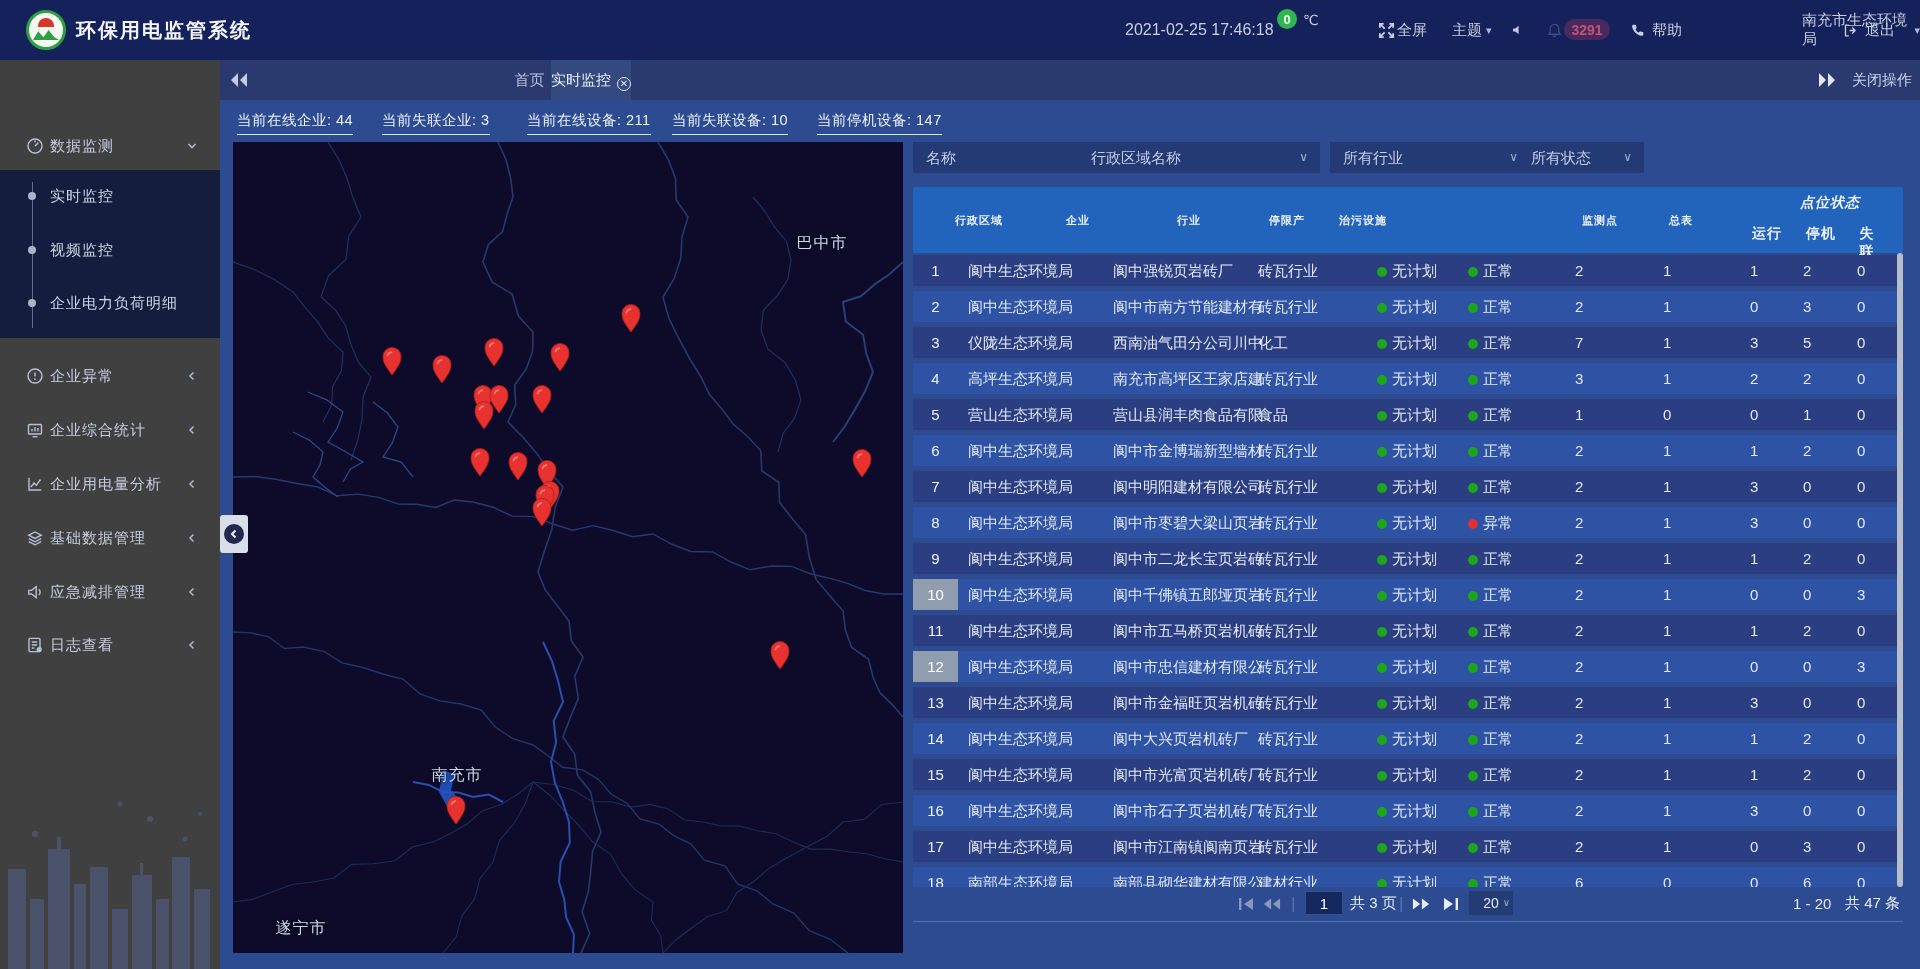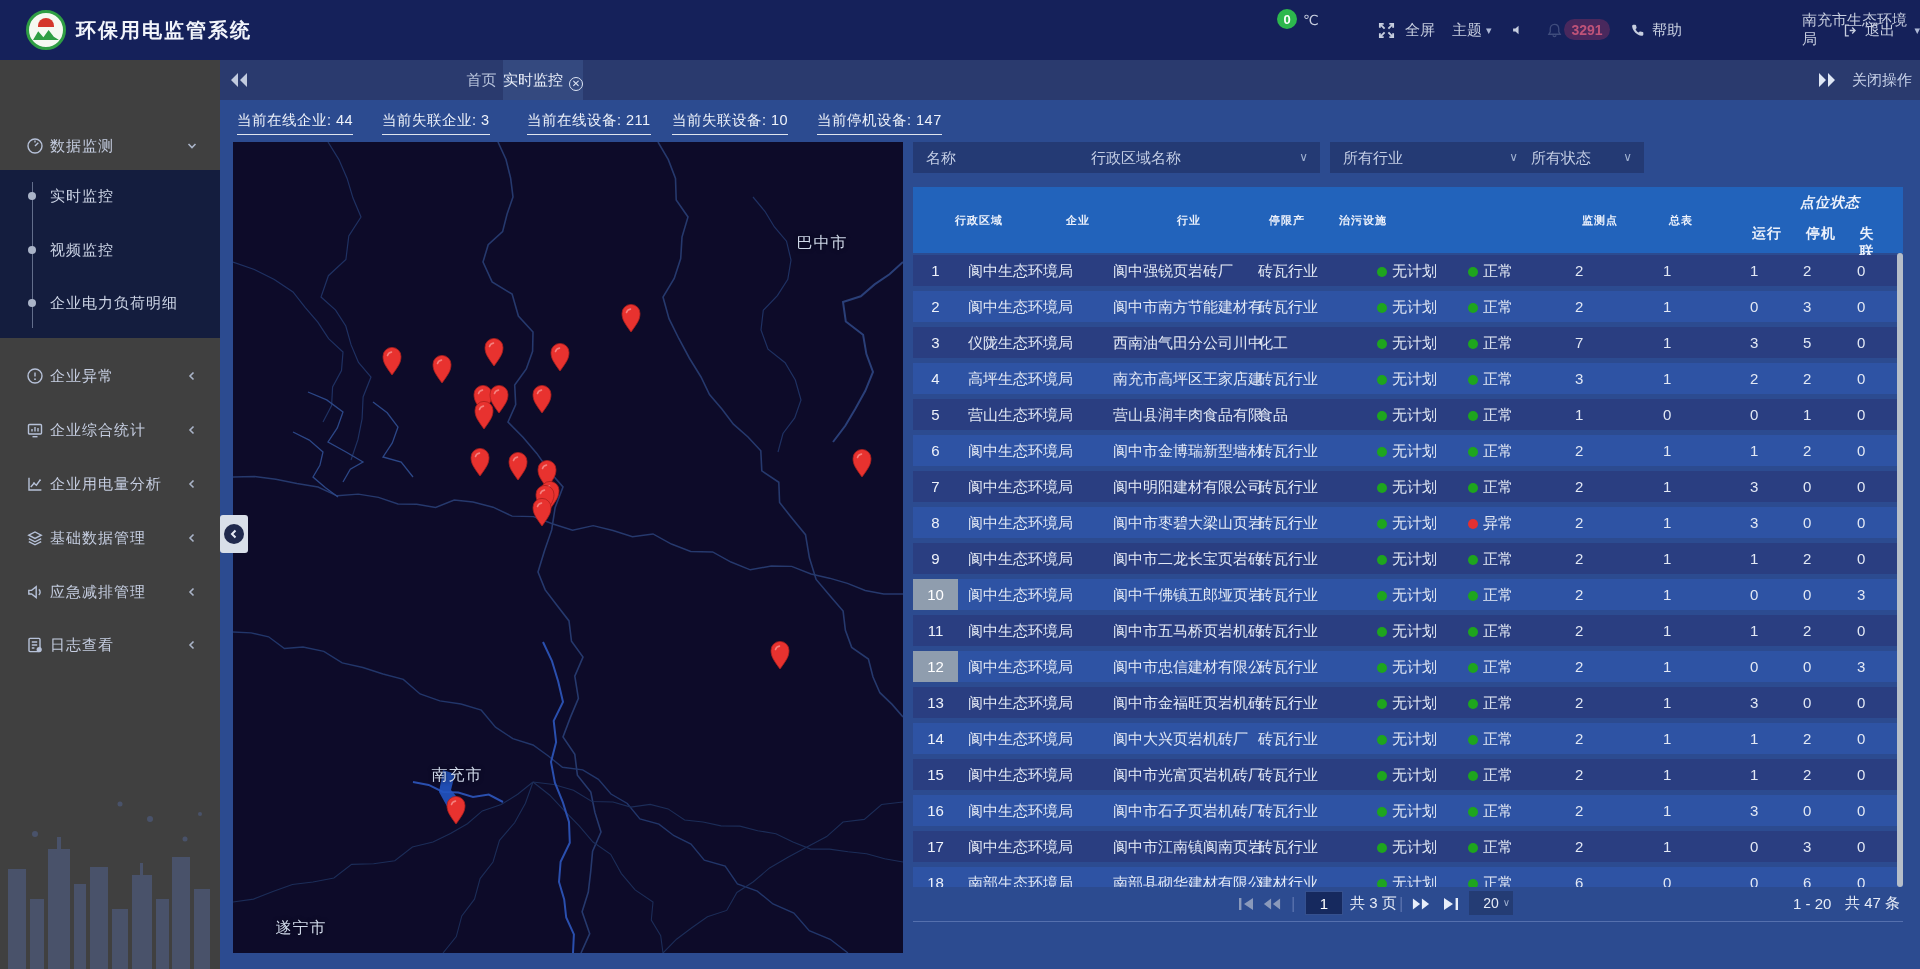--- a/index.html
+++ b/index.html
@@ -29,21 +29,21 @@
   #submenu { position:absolute; left:0; top:110px; width:220px; height:168px; background:#141d3e; }
   #submenu .line { position:absolute; left:32px; top:12px; width:1px; height:146px; background:#77839f; opacity:0.8; }
   .sub-item { position:absolute; left:0; width:220px; height:20px; }
   .sub-item .dot { position:absolute; left:28px; top:50%; margin-top:-4px; width:8px; height:8px; border-radius:50%; background:#aab4c8; }
   .sub-item .sub-label { position:absolute; left:50px; top:50%; margin-top:-9px; font-size:15px; color:#cdd5e6; letter-spacing:1px; }
   #silhouette { position:absolute; left:0; bottom:0; width:220px; height:190px; opacity:0.35; }
 
   
   #tabbar { position:absolute; left:220px; top:60px; width:1700px; height:40px; background:#2a3a6e; z-index:10; }
   #tab-back { position:absolute; left:8px; top:11px; width:22px; height:18px; color:#c2cbdf; }
-  .tab { position:absolute; top:0; height:40px; line-height:40px; font-size:15px; color:#b9c4dc; text-align:center; }
+  .tab { position:absolute; top:0; height:40px; line-height:40px; font-size:15px; color:#b9c4dc; text-align:center;margin-left:48px; }
   .tab.active { background:#34497f; color:#e9eef8; }
   #tab-close-x { display:inline-block; width:14px; height:14px; border:1px solid #dfe6f4; border-radius:50%; color:#dfe6f4; font-size:10px; line-height:12px; text-align:center; margin-left:6px; vertical-align:-2px; }
   #tab-fwd { position:absolute; left:1596px; top:11px; width:22px; height:18px; color:#dfe7f5; }
   #tab-closeop { position:absolute; left:1632px; top:0; height:40px; line-height:40px; font-size:15px; color:#c9d3ea; }
 
   
   .stat { position:absolute; top:111px; font-size:14.5px; color:#eef2fa; border-bottom:1px solid rgba(255,255,255,0.85); padding-bottom:4px; letter-spacing:0.5px; }
 
   
   #map { position:absolute; left:233px; top:142px; width:670px; height:811px; background:#0d0b29; }
@@ -85,28 +85,29 @@
 <body>
 
 <div id="app">
 
   <div id="header">
     <div id="logo">
         <div class="lg-red"></div>
         <div class="lg-green"></div>
       </div>
     <div id="title">环保用电监管系统</div>
+    <div class="hitem" id="h-datetime">2021-02-25 17:46:18</div>
     <div class="hitem" id="h-temp">0</div>
     <div class="hitem" id="h-celsius">℃</div>
     <div class="hitem" style="left:1378px">
       <svg class="hicon" width="17" height="17" viewBox="0 0 18 18" fill="none" stroke="currentColor" stroke-width="2">
           <path d="M2 6 V2 h4 M12 2 h4 v4 M16 12 v4 h-4 M6 16 H2 v-4"></path>
           <path d="M2.5 2.5 l4.5 4.5 M15.5 2.5 L11 7 M15.5 15.5 L11 11 M2.5 15.5 L7 11"></path>
         </svg>
-      <span style="margin-left:10px">全屏</span>
+      <span style="margin-left:2px">全屏</span>
     </div>
     <div class="hitem" style="left:1452px">
       <span>主题</span>
         <span class="hcaret">▾</span>
     </div>
     <div class="hitem" style="left:1510px">
       <svg class="hicon" width="14" height="14" viewBox="0 0 18 18">
           <path d="M4 7 v4 h3 L11 14.5 V3.5 L7 7 Z" fill="currentColor"></path>
         </svg>
     </div>

